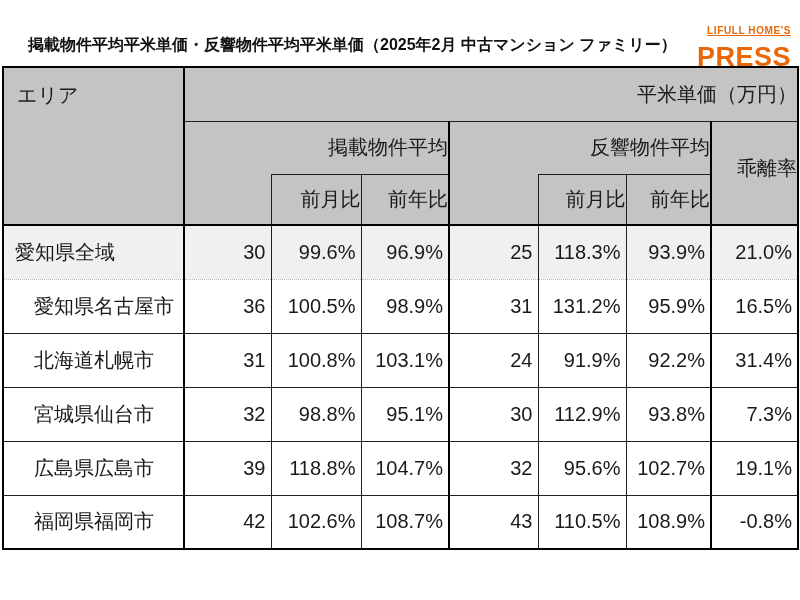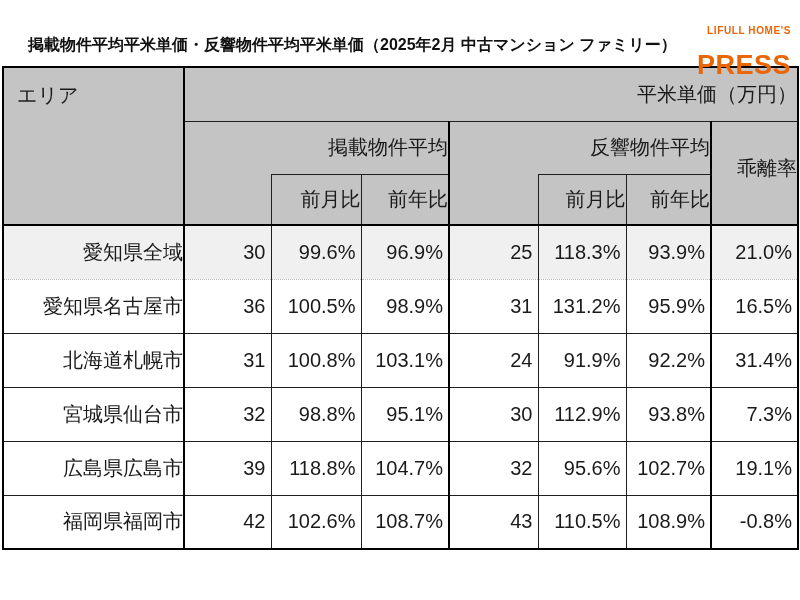--- a/index.html
+++ b/index.html
@@ -16,21 +16,21 @@
   .page-header { position: relative; height: 66px; }
   .page-title {
     position: absolute; left: 28px; top: 35px;
     font-size: 16px; font-weight: bold; color: #111;
     white-space: nowrap; letter-spacing: 0;
   }
   .logo {
     position: absolute; right: 9px; top: 26px;
     text-align: right; color: #ea6606; font-weight: bold; line-height: 1;
   }
-  .logo-top { font-size: 10px; letter-spacing: 0.6px; margin-bottom: 18px; }
+  .logo-top { font-size: 10px; letter-spacing: 0.6px; margin-bottom: 10px; text-decoration: underline; }
   .logo-bottom { font-size: 27px; letter-spacing: 0.5px; line-height: 0.85; }
 
   
   table {
     border-collapse: collapse;
     table-layout: fixed;
     margin-left: 2px;
     width: 795px;
     border: 2px solid #000;
     font-size: 20px;
@@ -54,21 +54,21 @@
     padding: 14px 0 0 13px;
   }
   th.group { padding-left: 34px; }           
   th.dev-head { vertical-align: top; padding-top: 33px; }
   th.merge-up { border-top-style: hidden; }  
 
   .thickL { border-left: 2px solid #000; }
   .rs-b   { border-bottom: 2px solid #000; }
   tr.h3 th { border-bottom: 2px solid #000; }
 
-  td.area { text-align: right; vertical-align: middle; padding-left: 11px; background: #fff; }
+  td.area { text-align: left; vertical-align: middle; padding-left: 11px; background: #fff; }
   td.area.indent { padding-left: 30px; }
   td.num  { text-align: right; vertical-align: middle; padding-right: 5px; background: #fff; }
 
   tr.hl td { background: #f0f0f0; border-bottom: 1px dotted #b9b9b9; }
   tr.after-hl td { border-top: 1px dotted #b9b9b9; }
 </style>
 </head>
 <body>
 
 <div class="page">

